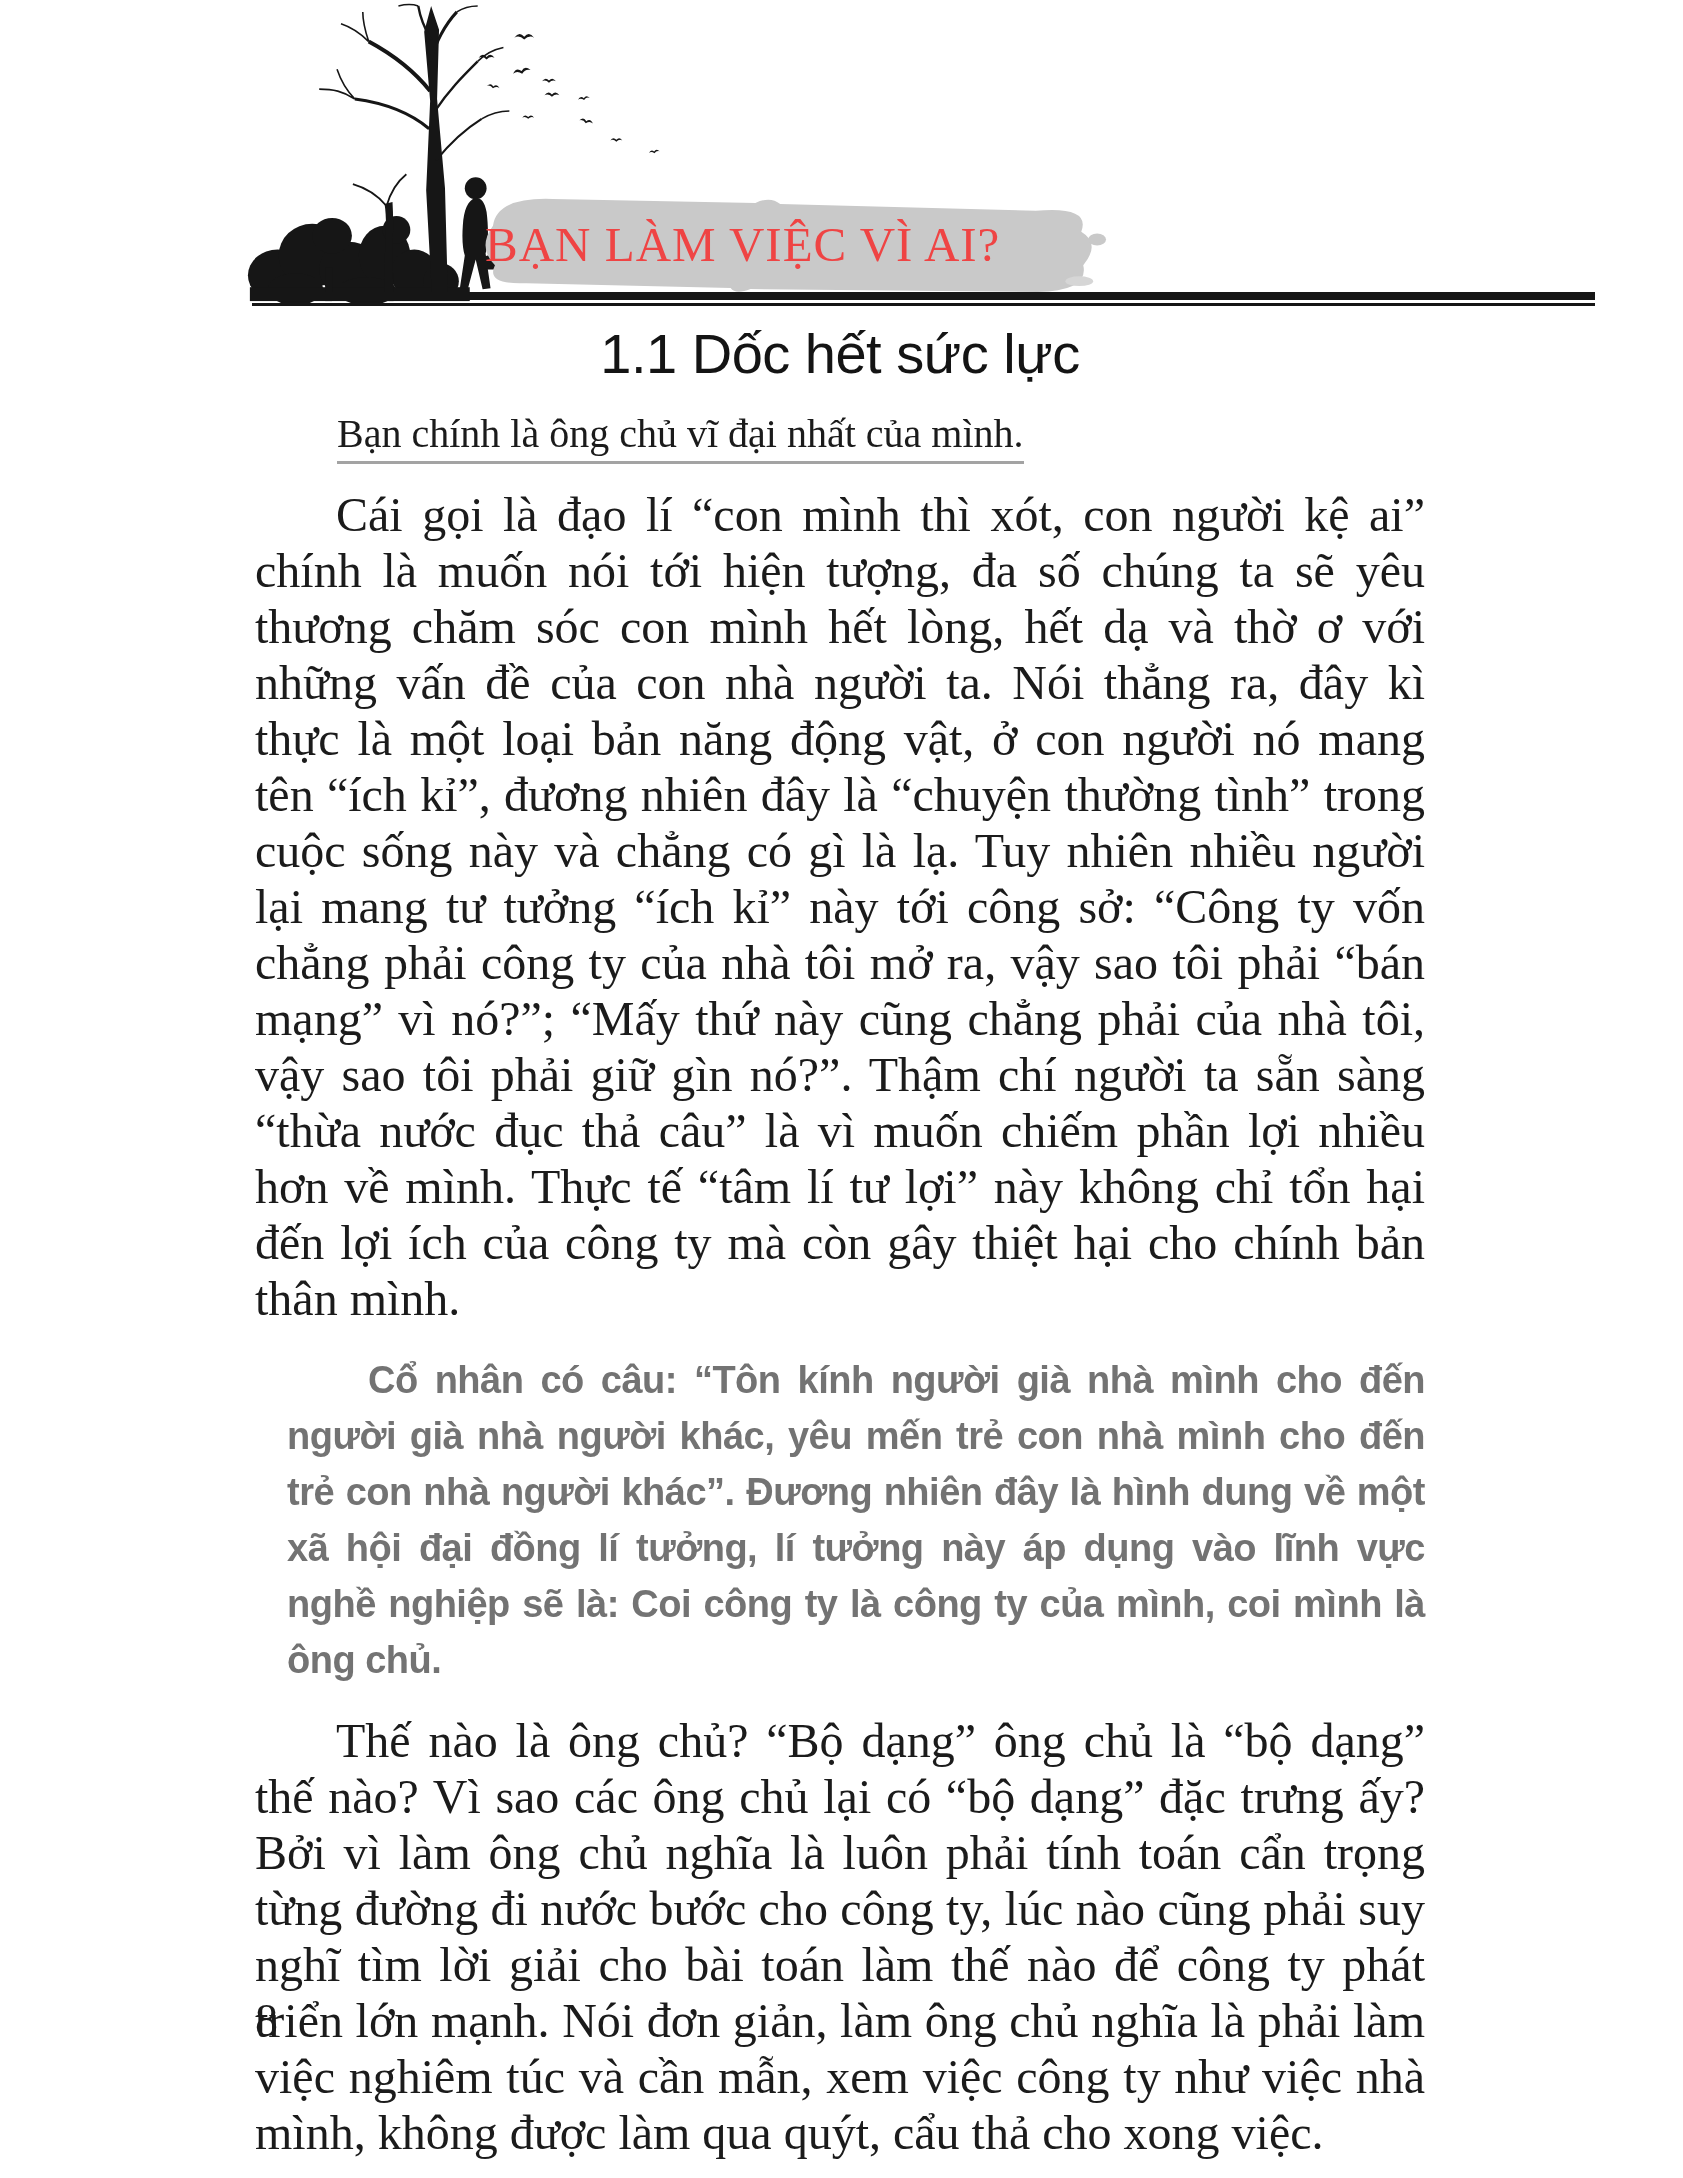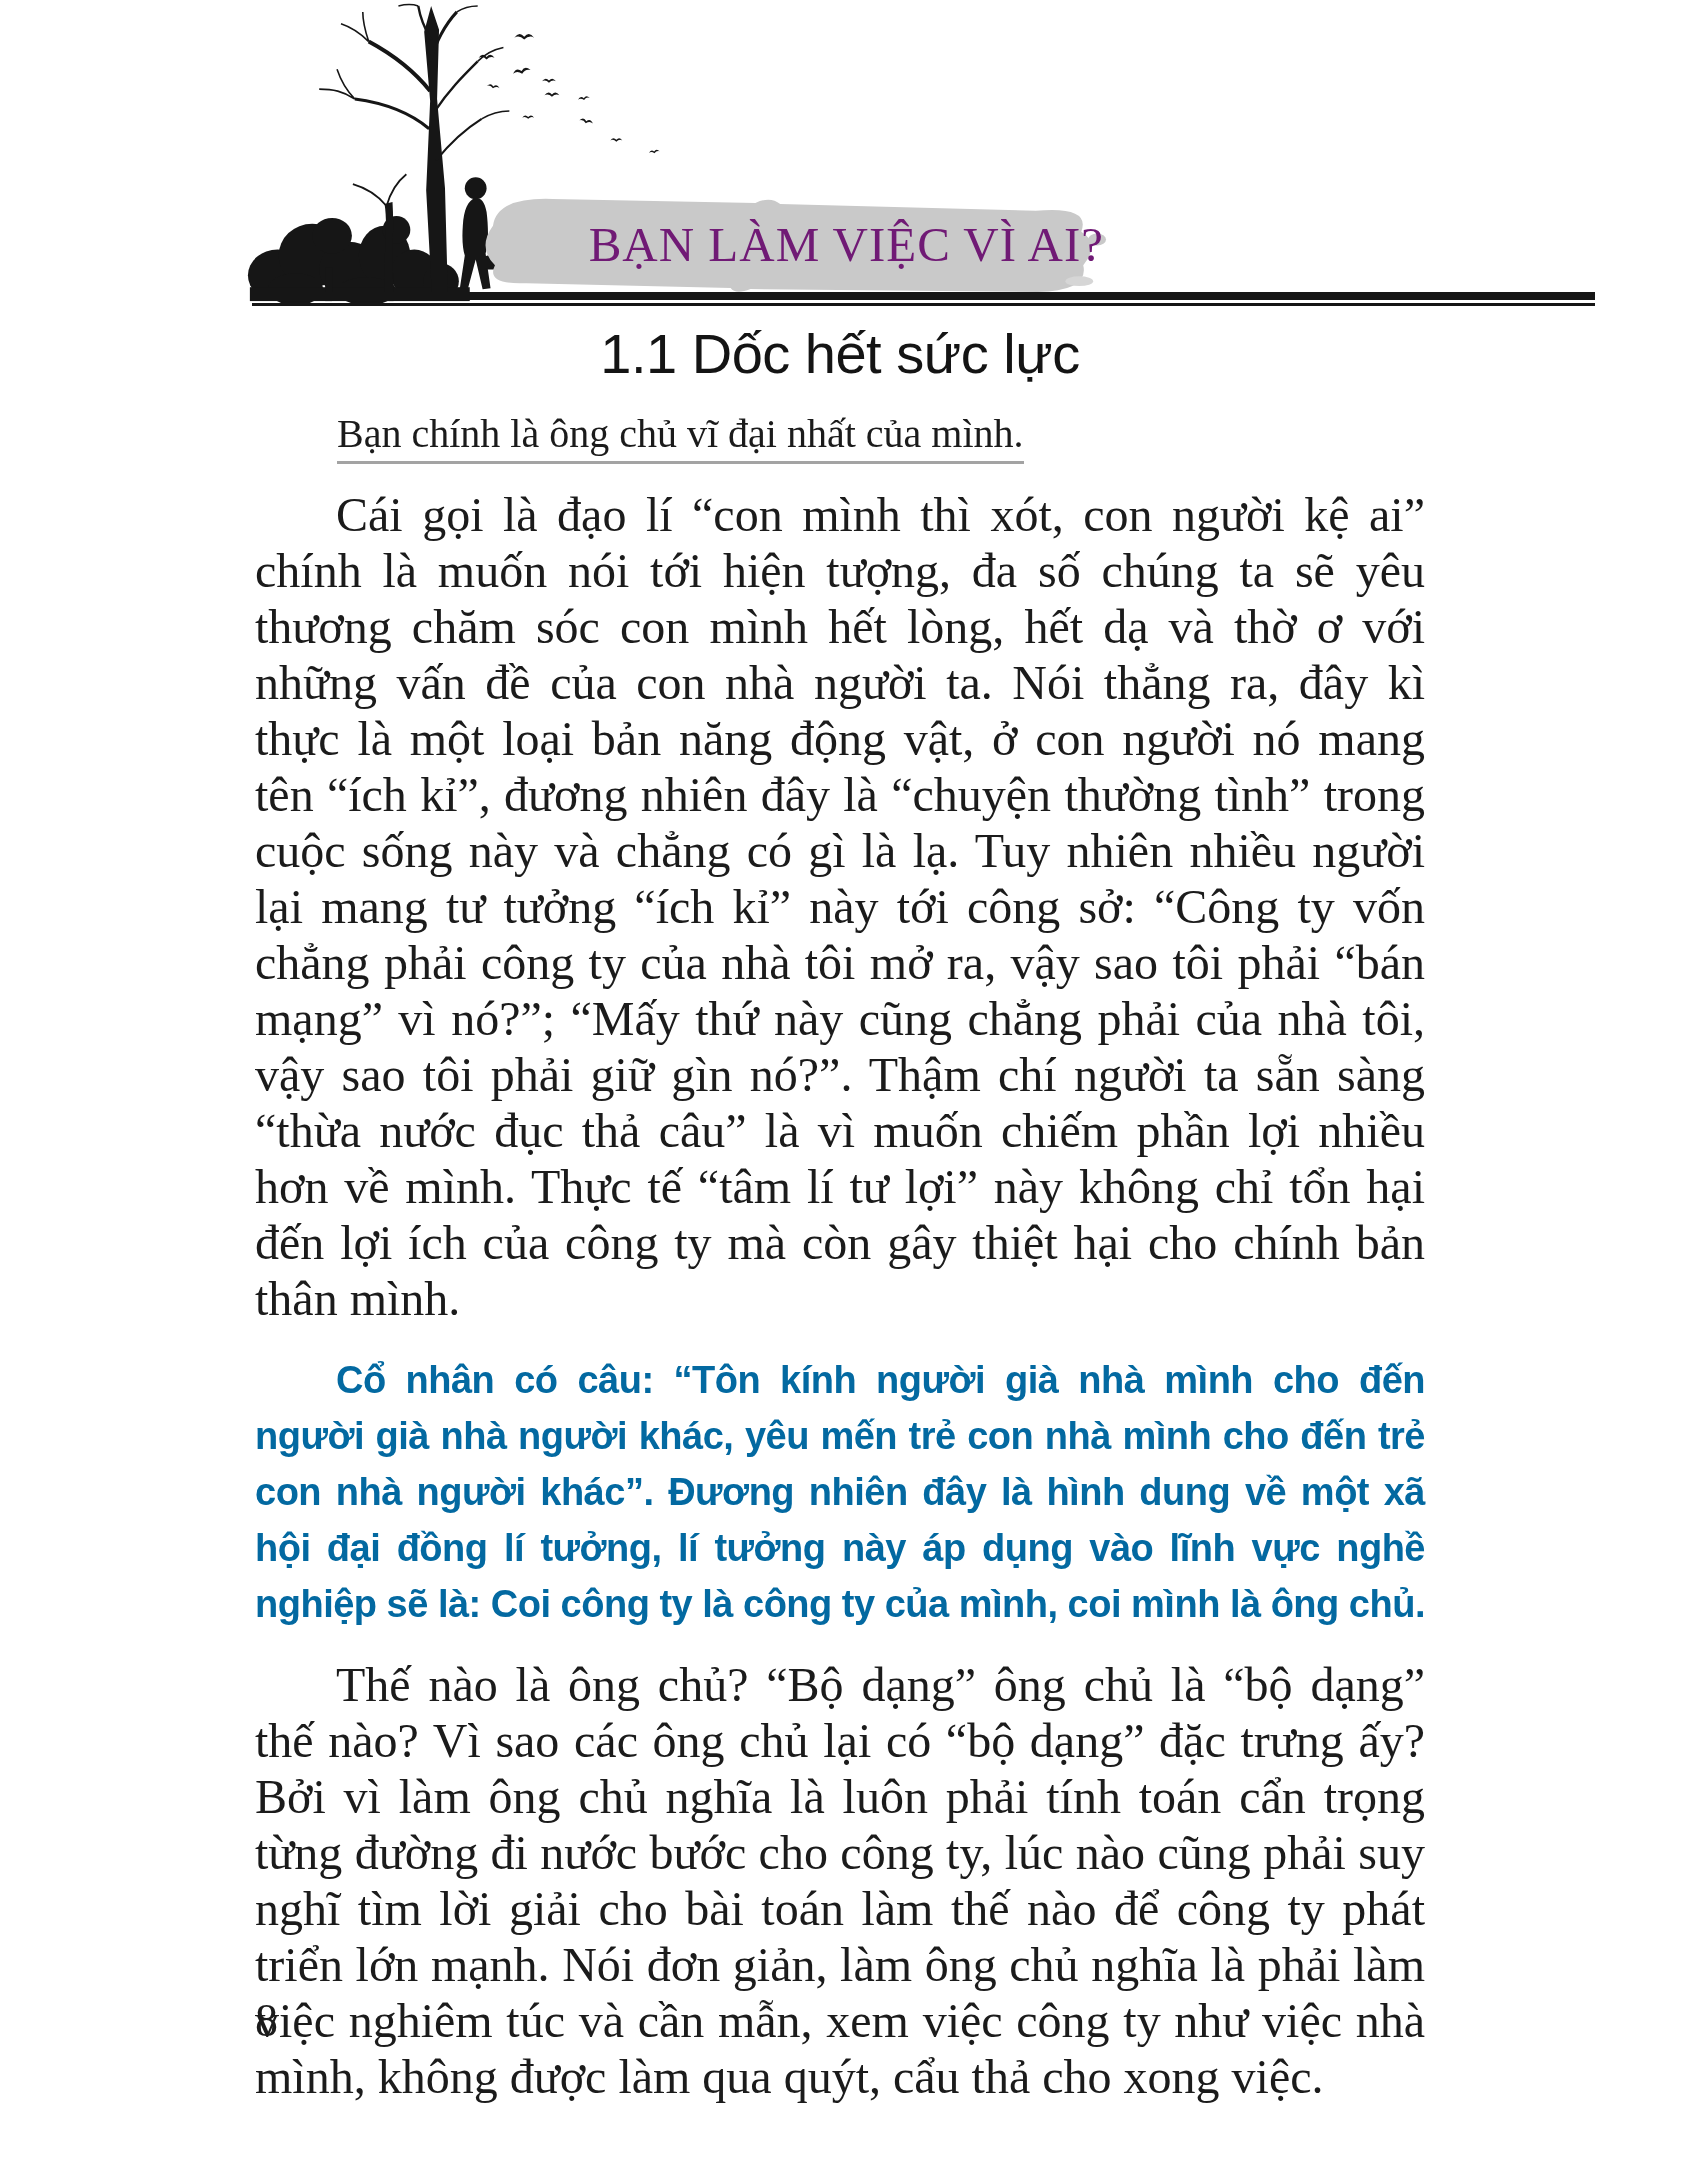--- a/index.html
+++ b/index.html
@@ -19,25 +19,25 @@
   }
   
   .brush-svg {
     position:absolute; left:483px; top:194px;
     width:634px; height:103px;
     z-index:1;
   }
   .running-title {
     position:absolute; left:485px; top:218px; width:619px;
     z-index:2;
-    text-align:right;
+    text-align:left;
     font-family:"Liberation Serif", serif;
     font-size:49px; line-height:1.1;
     letter-spacing:1px;
-    color:#701a75;
+    color:#ef4444;
     white-space:nowrap;
   }
   .rule-thick {
     position:absolute; left:252px; top:292px;
     width:1343px; height:8px;
     background:#161616; z-index:3;
   }
   .rule-thin {
     position:absolute; left:252px; top:303px;
     width:1343px; height:3px;
@@ -70,21 +70,22 @@
     text-align:justify;
     text-indent:81px;
     margin:0 0 25px 0;
     color:#1b1b1b;
   }
   .body-text p.bold {
     font-family:"Liberation Sans", sans-serif;
     font-weight:bold;
     font-size:38px;
     letter-spacing:-0.5px;
-    color:#0369a1;
+    color:#737373;
+    margin-left:32px;
   }
   .page-number {
     position:absolute; left:255px; top:1994px;
     font-size:46px;
     font-family:"Liberation Serif", serif;
     color:#1b1b1b;
   }
 </style>
 </head>
 <body>

